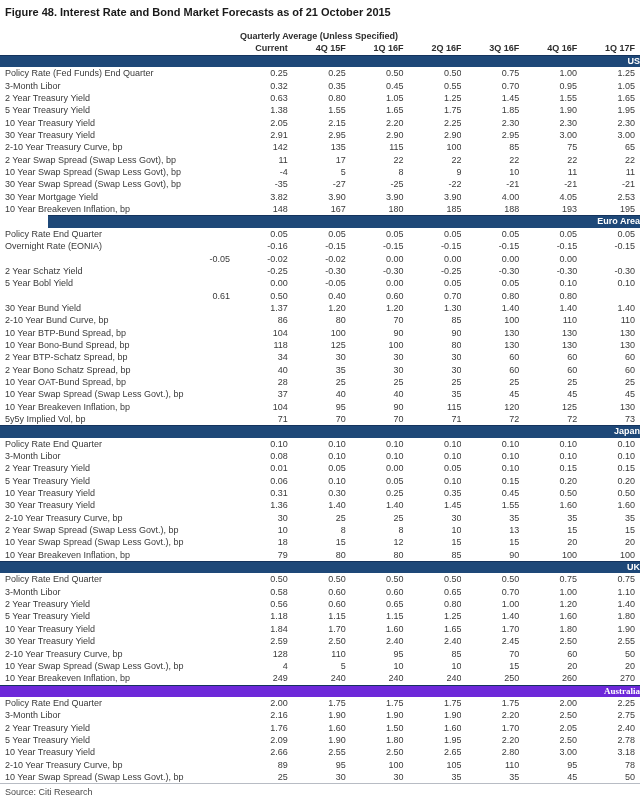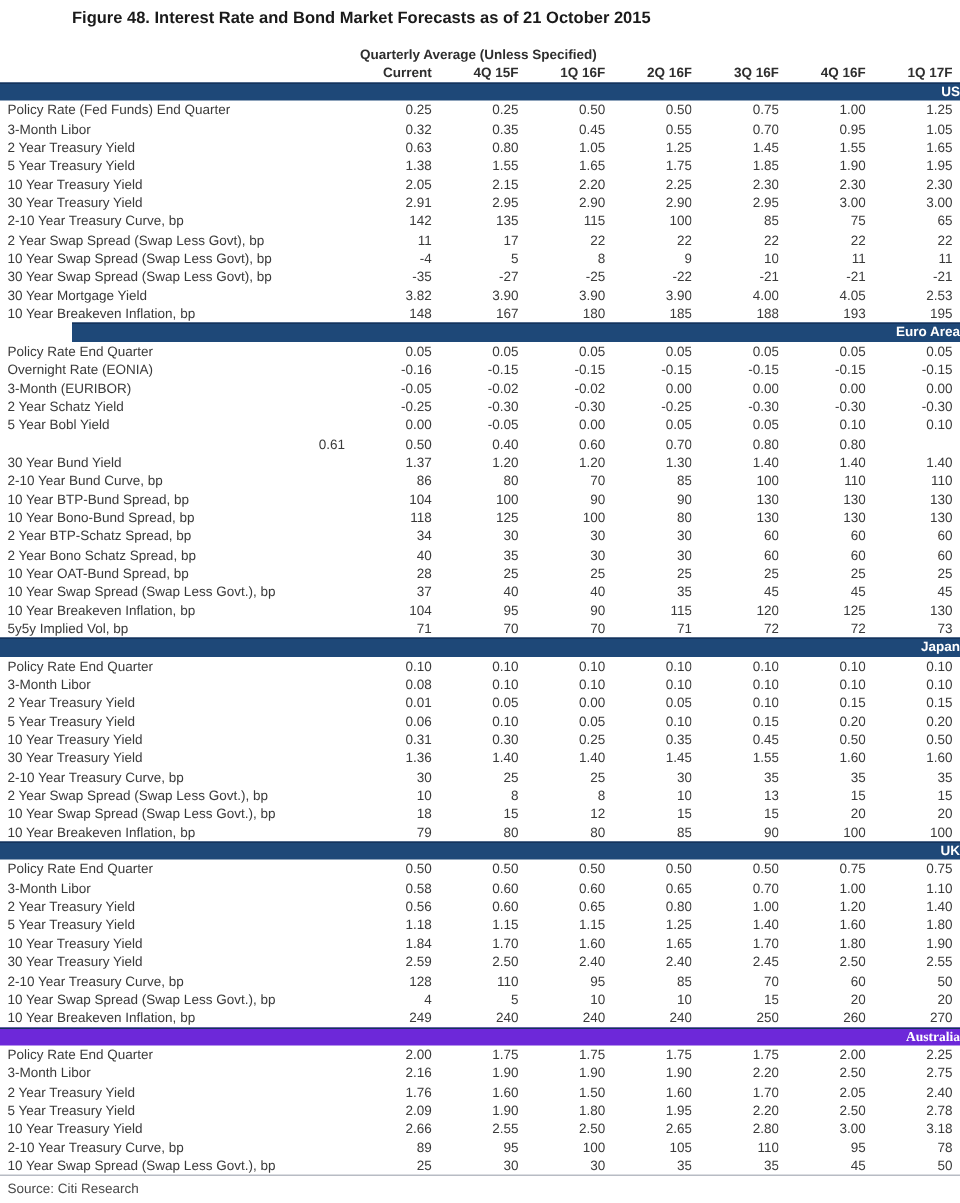--- a/index.html
+++ b/index.html
@@ -7,21 +7,21 @@
   body {
     width: 640px; height: 802px; overflow: hidden;
     font-family: "Liberation Sans", sans-serif;
     color: #3a3a3a;
     -webkit-font-smoothing: antialiased;
   }
   .page { width: 640px; height: 802px; padding-top: 4px; position: relative; }
 
   .title {
     font-size: 11px; font-weight: bold; color: #1a1a1a;
-    padding: 2px 5px 0 5px; line-height: 13px; margin-left: 43px;
+    padding: 2px 5px 0 5px; line-height: 13px;
   }
 
   .group-header {
     margin-top: 11px; margin-left: 240px; width: 320px;
     text-align: left; font-size: 9px; font-weight: bold; color: #2e2e2e;
     height: 12px; line-height: 12px; white-space: nowrap;
   }
 
   .grid-row {
     display: grid;
@@ -205,21 +205,20 @@
         <div class="cell label">Overnight Rate (EONIA)</div>
         <div class="cell num">-0.16</div>
         <div class="cell num">-0.15</div>
         <div class="cell num">-0.15</div>
         <div class="cell num">-0.15</div>
         <div class="cell num">-0.15</div>
         <div class="cell num">-0.15</div>
         <div class="cell num">-0.15</div>
       </div>
       <div class="grid-row">
-        <div class="cell label">3-Month (EURIBOR)</div>
         <div class="cell num">-0.05</div>
         <div class="cell num">-0.02</div>
         <div class="cell num">-0.02</div>
         <div class="cell num">0.00</div>
         <div class="cell num">0.00</div>
         <div class="cell num">0.00</div>
         <div class="cell num">0.00</div>
       </div>
       <div class="grid-row">
         <div class="cell label">2 Year Schatz Yield</div>

